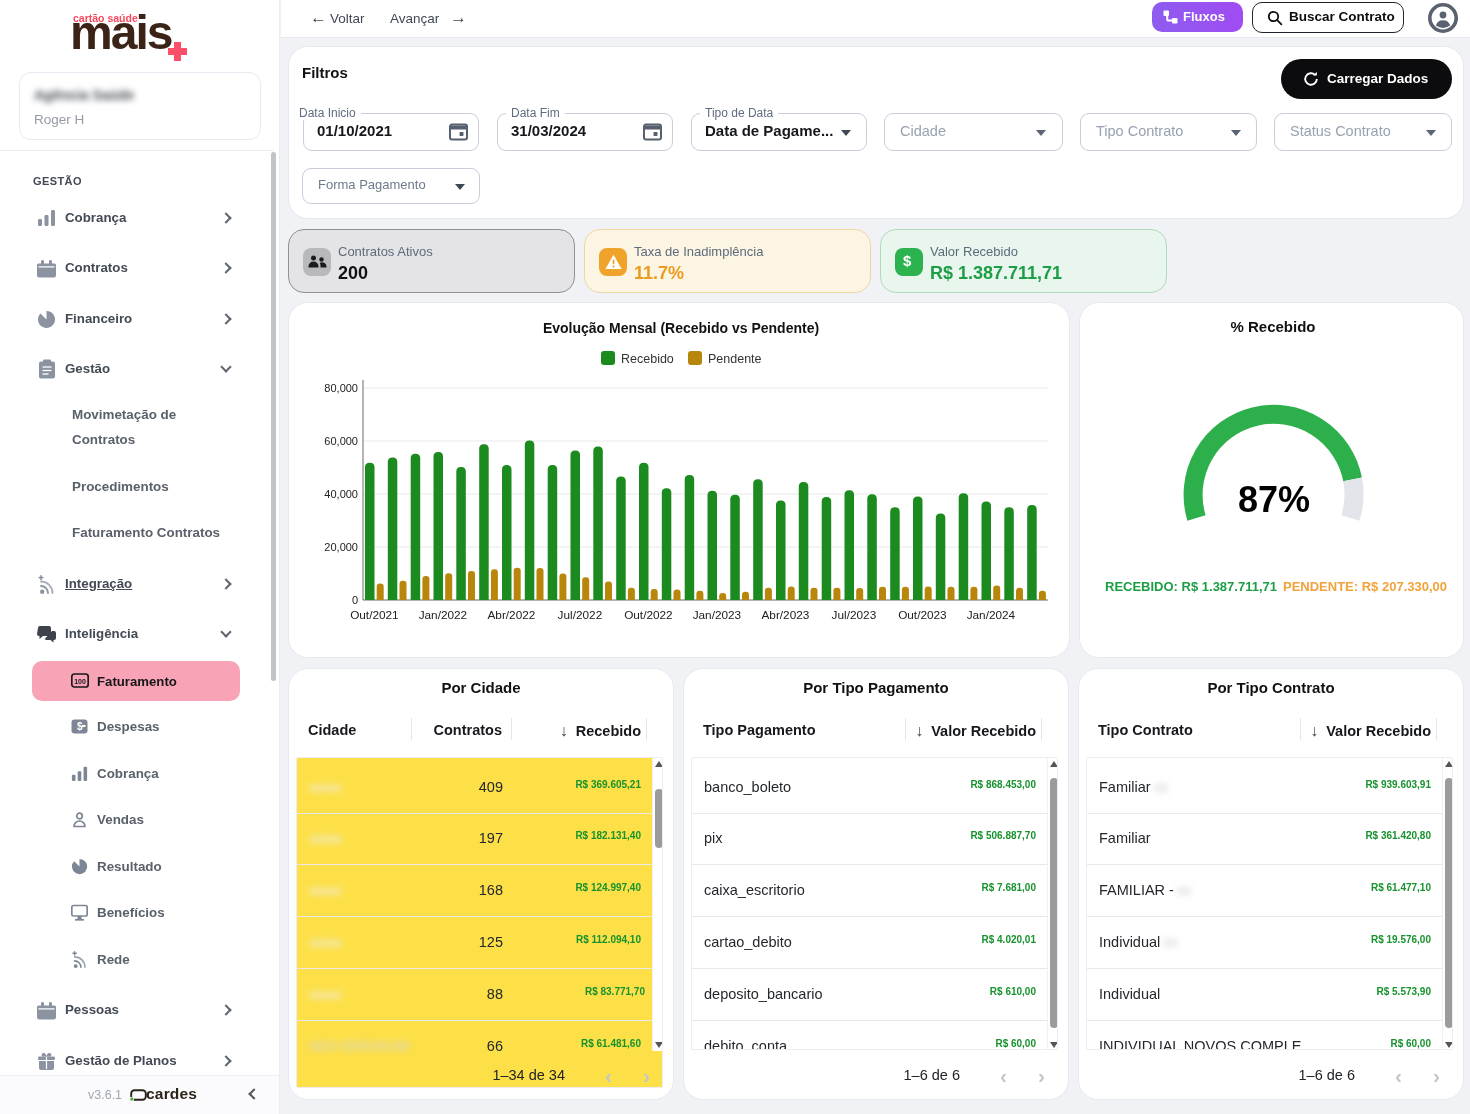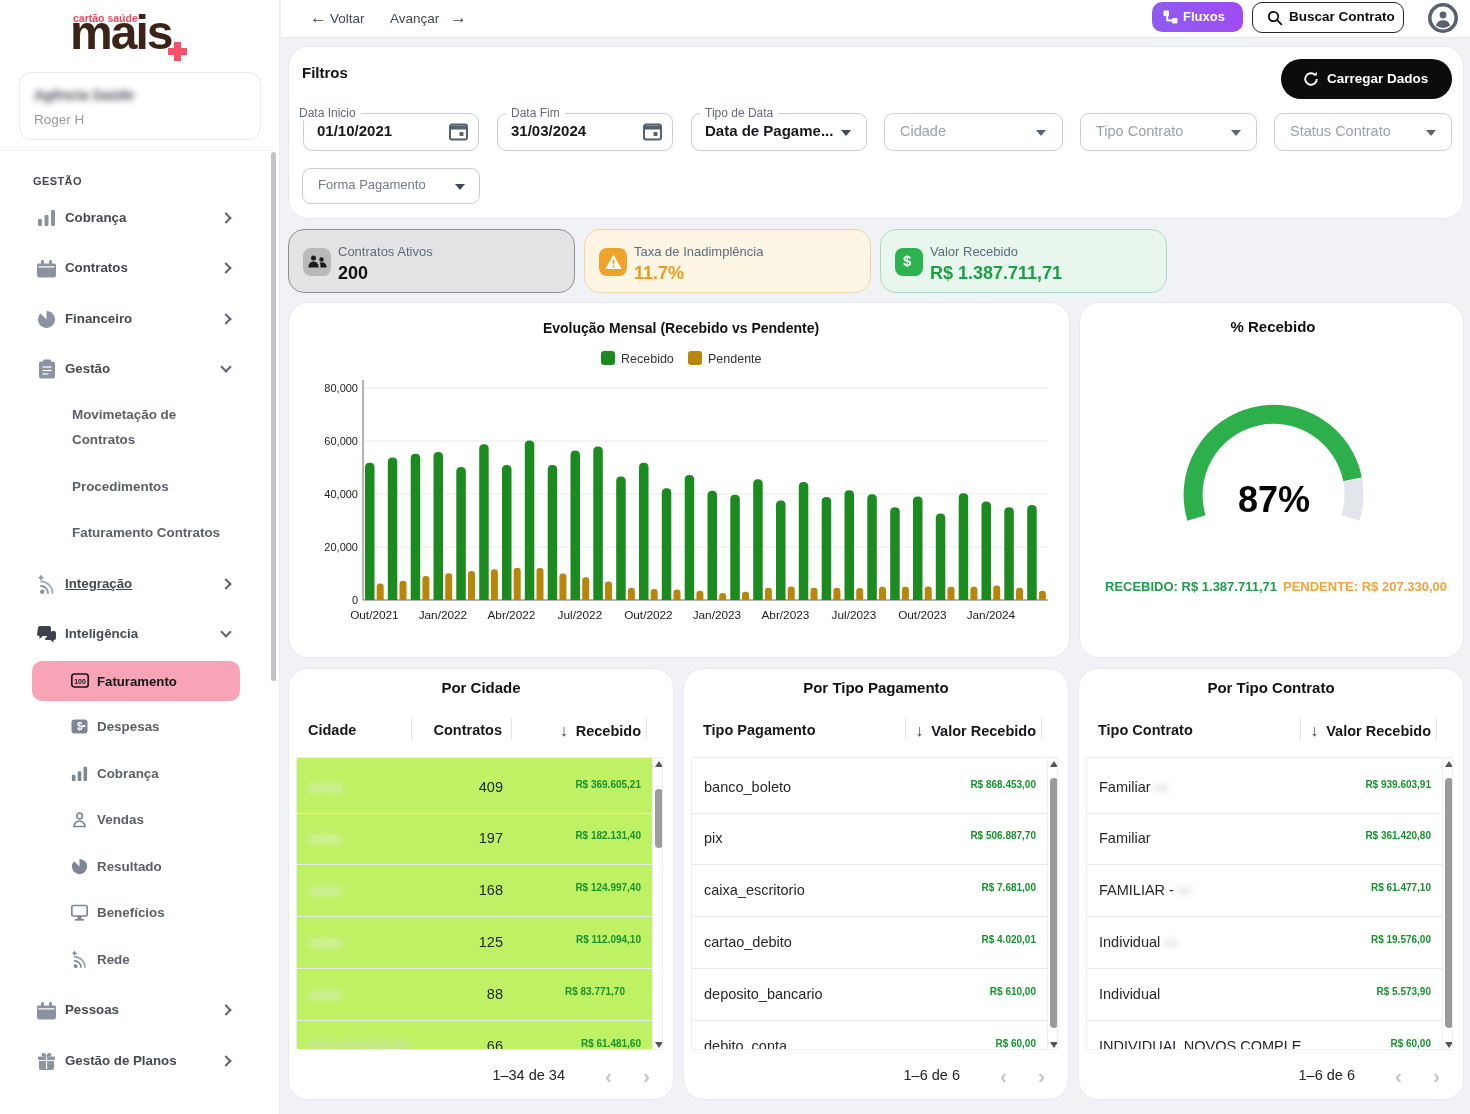--- a/index.html
+++ b/index.html
@@ -188,20 +188,30 @@
       <g fill="#8b93a1">
         <path d="M2 9 h15 v7 a2 2 0 0 1 -2 2 h-11 a2 2 0 0 1 -2 -2 z"></path>
         <rect x="1" y="4.5" width="17" height="3.5" rx="1.2"></rect>
         <path d="M5.5 4.5 C4 3.5 4.5 1 6.5 1 C8.5 1 9.3 3 9.5 4.5 C9.7 3 10.5 1 12.5 1 C14.5 1 15 3.5 13.5 4.5 Z"></path>
       </g>
       <line x1="9.5" y1="5" x2="9.5" y2="17" stroke="#fff" stroke-width="1.2"></line>
     </svg>
   <div class="mi-txt" style="left:65px;top:1053px;">Gestão de Planos</div>
   <div class="chev-r" style="left:222px;top:1057px;"></div>
 
+  <div class="abs" style="left:0;top:1075px;width:279px;height:39px;background:#fbfbfd;border-top:1px solid #ededf2;">
+    <div class="abs" style="left:88px;top:12px;font-size:12.5px;color:#a0a6b0;">v3.6.1</div>
+    <svg class="abs" style="left:130px;top:13px;" width="17" height="12" viewBox="0 0 17 12">
+        <rect x="1.2" y="1.2" width="14.6" height="9.6" rx="3.2" fill="none" stroke="#2b2217" stroke-width="1.9"></rect>
+        <rect x="0" y="8" width="4" height="4" fill="#fbfbfd"></rect>
+        <rect x="0.5" y="8.7" width="2.8" height="2.8" fill="#3dae2b"></rect>
+      </svg>
+    <div class="abs" style="left:146px;top:9px;font-size:15.5px;font-weight:bold;color:#2b2217;letter-spacing:0.2px;">cardes</div>
+    <div class="abs" style="left:250px;top:14px;width:8px;height:8px;border-left:2px solid #555;border-bottom:2px solid #555;transform:rotate(45deg);"></div>
+  </div>
 </div>
 
 <div class="main">
 
 <div class="topbar"></div>
 <div class="navarrow" style="left:29px;">←</div>
 <div class="navlink" style="left:49px;">Voltar</div>
 <div class="navlink" style="left:109px;">Avançar</div>
 <div class="navarrow" style="left:169px;">→</div>
 
@@ -405,40 +415,40 @@
       </svg></div>
 
 <div class="card" style="left:7px;top:668px;width:386px;height:432px;"></div>
 <div class="tbl-title" style="left:7px;width:386px;">Por Cidade</div>
 <div class="th" style="left:27px;">Cidade</div>
 <div class="th" style="left:107px;width:114px;text-align:right;">Contratos</div>
 <div class="th" style="left:159px;width:201px;text-align:right;"><span style="font-weight:normal;color:#3f4654;font-size:16px;">↓</span>&nbsp; Recebido</div>
 <div class="hdr-sep" style="left:130px;"></div>
 <div class="hdr-sep" style="left:230px;"></div>
 <div class="hdr-sep" style="left:365px;"></div>
-<div class="abs" style="left:15px;top:757px;width:367px;height:293px;border:1px solid #ececf2;border-radius:2px;overflow:hidden;background:#bef264;">
+<div class="abs" style="left:15px;top:757px;width:367px;height:331px;border:1px solid #ececf2;border-radius:2px;overflow:hidden;background:#fde047;">
 <div class="trow" style="left:12px;top:20.6px;"><span class="blur1" style="color:#ececef;">aaaa</span></div>
 <div class="trow" style="left:92px;top:20.6px;width:114px;text-align:right;">409</div>
 <div class="tval" style="left:144px;top:20.6px;width:200px;">R$ 369.605,21</div>
 <div class="abs" style="left:0;top:54.6px;width:355px;height:1px;background:#e9e9ec;"></div>
 <div class="trow" style="left:12px;top:72.4px;"><span class="blur1" style="color:#ececef;">aaaa</span></div>
 <div class="trow" style="left:92px;top:72.4px;width:114px;text-align:right;">197</div>
 <div class="tval" style="left:144px;top:72.4px;width:200px;">R$ 182.131,40</div>
 <div class="abs" style="left:0;top:106.4px;width:355px;height:1px;background:#e9e9ec;"></div>
 <div class="trow" style="left:12px;top:124.2px;"><span class="blur1" style="color:#ececef;">aaaa</span></div>
 <div class="trow" style="left:92px;top:124.2px;width:114px;text-align:right;">168</div>
 <div class="tval" style="left:144px;top:124.2px;width:200px;">R$ 124.997,40</div>
 <div class="abs" style="left:0;top:158.2px;width:355px;height:1px;background:#e9e9ec;"></div>
 <div class="trow" style="left:12px;top:176.0px;"><span class="blur1" style="color:#ececef;">aaaa</span></div>
 <div class="trow" style="left:92px;top:176.0px;width:114px;text-align:right;">125</div>
 <div class="tval" style="left:144px;top:176.0px;width:200px;">R$ 112.094,10</div>
 <div class="abs" style="left:0;top:210.0px;width:355px;height:1px;background:#e9e9ec;"></div>
 <div class="trow" style="left:12px;top:227.8px;"><span class="blur1" style="color:#ececef;">aaaa</span></div>
 <div class="trow" style="left:92px;top:227.8px;width:114px;text-align:right;">88</div>
-<div class="tval" style="left:128px;top:227.8px;width:200px;">R$ 83.771,70</div>
+<div class="tval" style="left:148px;top:227.8px;width:200px;">R$ 83.771,70</div>
 <div class="abs" style="left:0;top:261.8px;width:355px;height:1px;background:#e9e9ec;"></div>
 <div class="trow" style="left:12px;top:279.6px;"><span class="blur1" style="color:#d4d4da;">NOV-ERGNUM</span></div>
 <div class="trow" style="left:92px;top:279.6px;width:114px;text-align:right;">66</div>
 <div class="tval" style="left:144px;top:279.6px;width:200px;">R$ 61.481,60</div>
 <div class="abs" style="left:355px;top:0;width:12px;height:293px;background:#fff;border-left:1px solid #f0f0f3;">
 <div class="sb-up"></div>
         <div class="sb-dn"></div>
 <div class="sb-thumb" style="top:31px;height:59px;"></div>
 </div>
 </div>

